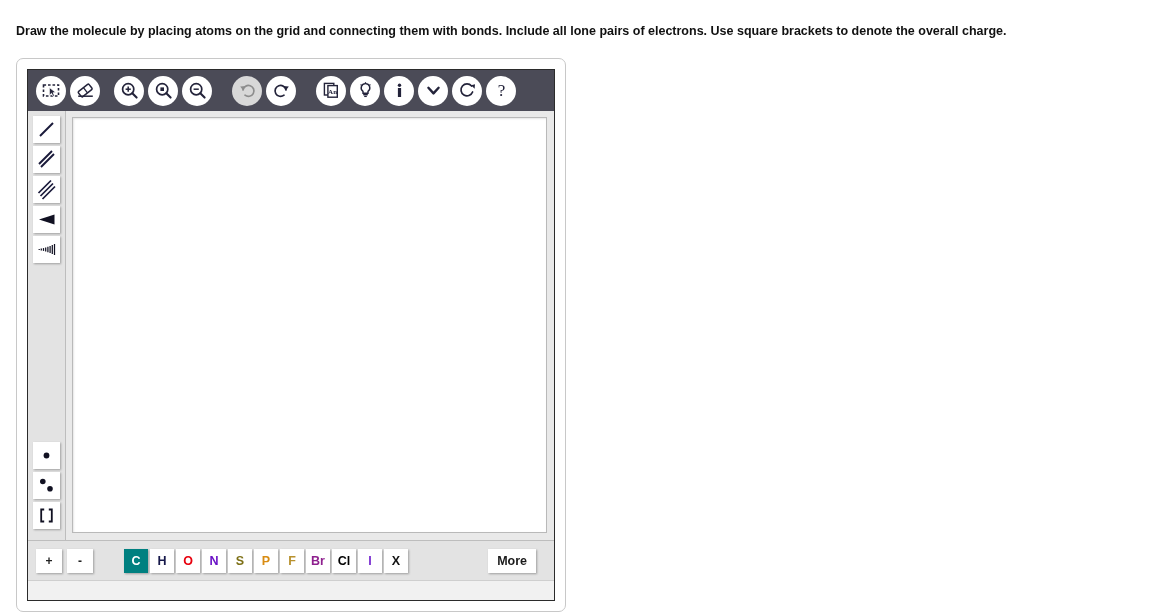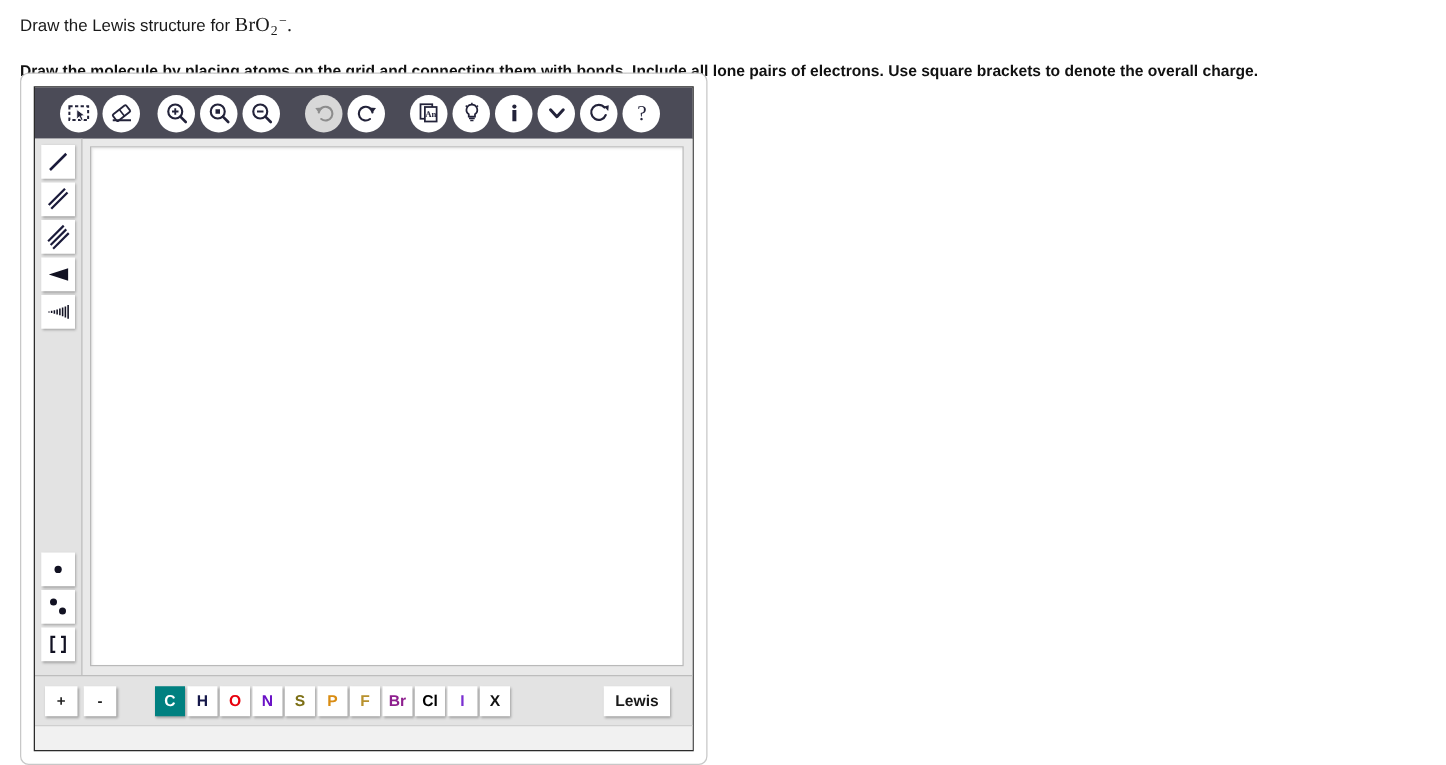--- a/index.html
+++ b/index.html
@@ -64,21 +64,21 @@
     display: flex;
     flex-direction: column;
   }
 
   
   #top-toolbar {
     height: 41px;
     background: #4b4b57;
     display: flex;
     align-items: center;
-    padding: 0 18px;
+    padding: 0 6px;
     flex: 0 0 auto;
   }
   .tb-btn {
     width: 30px; height: 30px;
     border-radius: 50%;
     background: #ffffff;
     margin: 0 2px;
     display: flex;
     align-items: center;
     justify-content: center;
@@ -198,24 +198,20 @@
     font-weight: bold;
     color: #1a1a1a;
     cursor: pointer;
     flex: 0 0 auto;
   }
 </style>
 </head>
 <body>
 
 <div id="question-area">
-  <div class="q-line1">
-    <span>Draw the Lewis structure for</span>
-    <span class="formula"><span>Br</span><span>O</span><span class="sub">2</span><span class="sup">−</span><span>.</span></span>
-  </div>
   <div class="q-line2">Draw the molecule by placing atoms on the grid and connecting them with bonds. Include all lone pairs of electrons. Use square brackets to denote the overall charge.</div>
 </div>
 
 <div id="editor-frame">
   <div id="editor-inner">
 
     <div id="top-toolbar">
 
       <div class="tb-btn" title="Select">
         <svg width="18" height="18" viewBox="0 0 18 18">
@@ -410,18 +406,18 @@
         <div class="elem-btn" style="color: rgb(106, 17, 198);">N</div>
         <div class="elem-btn" style="color: rgb(125, 112, 22);">S</div>
         <div class="elem-btn" style="color: rgb(217, 140, 18);">P</div>
         <div class="elem-btn" style="color: rgb(184, 145, 46);">F</div>
         <div class="elem-btn" style="color: rgb(142, 31, 142);">Br</div>
         <div class="elem-btn" style="color: #000000;">Cl</div>
         <div class="elem-btn" style="color: rgb(122, 47, 209);">I</div>
         <div class="elem-btn" style="color: rgb(18, 18, 18);">X</div>
       </div>
 
-      <div id="more-btn">Lewis</div>
+      <div id="more-btn">More</div>
     </div>
 
     <div id="bottom-filler"></div>
   </div>
 </div>
 
 </body></html>

